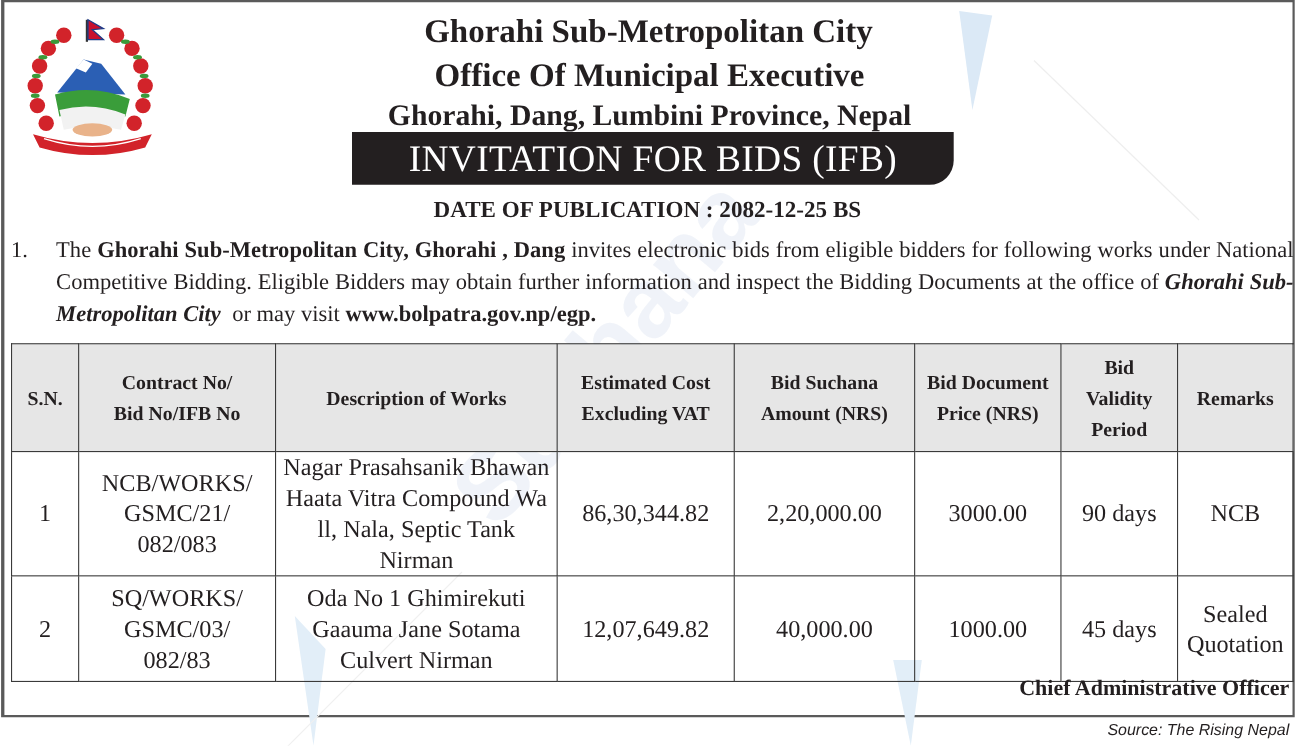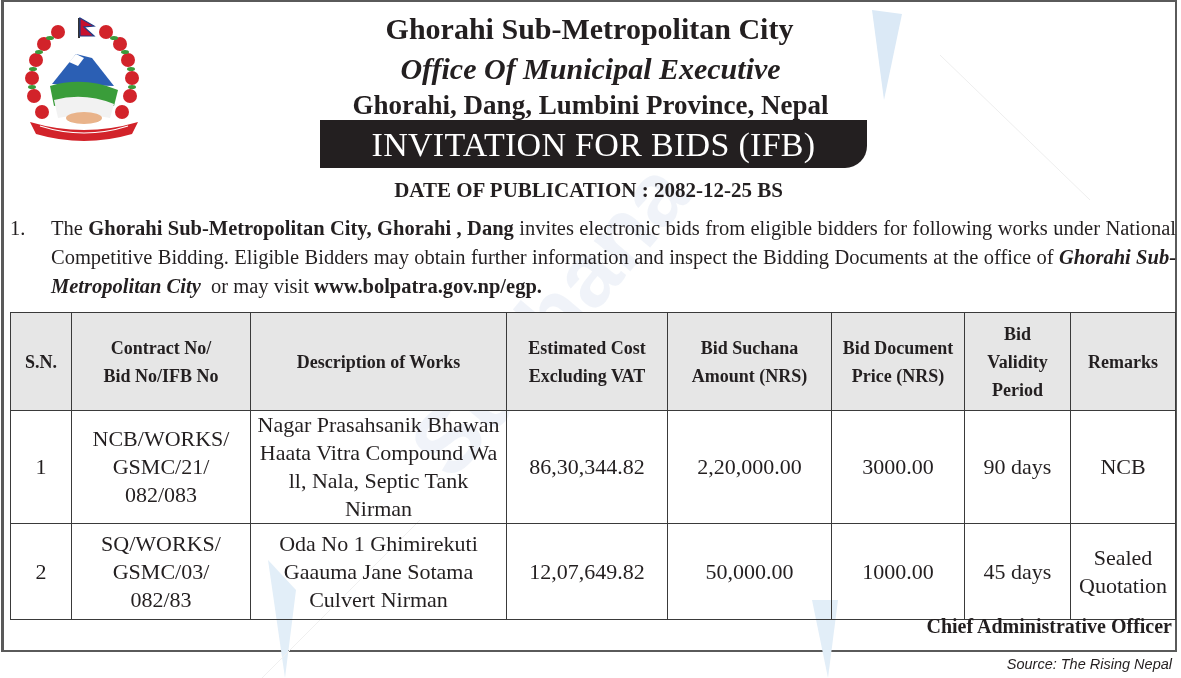--- a/index.html
+++ b/index.html
@@ -10,21 +10,21 @@
   .frame {
     position:absolute; left:1px; top:0; width:1176px; height:652px;
     border-left:3px solid #5a5a5a; border-top:2px solid #5a5a5a;
     border-right:2px solid #5a5a5a; border-bottom:2px solid #5a5a5a;
     box-sizing:border-box;
   }
   .watermark { position:absolute; pointer-events:none; }
   .emblem { position:absolute; left:14px; top:14px; width:140px; height:132px; }
   .header-line { position:absolute; left:0; width:1181px; text-align:center; font-weight:bold; }
   .h1 { top:12px; font-size:30px; left:-1px; padding-left:0; }
-  .h2 { top:52px; font-size:30px;font-style:italic; }
+  .h2 { top:52px; font-size:30px; }
   .h3 { top:90px; font-size:27px; }
   .banner {
     position:absolute; left:320px; top:120px; width:547px; height:48px;
     background:#231f20; border-radius:0 0 22px 0;
     color:#fff; font-weight:normal; font-size:34px; text-align:center; line-height:50px; letter-spacing:0.3px;
   }
   .pubdate { top:178px; font-size:21px; left:-2px; }
   .para {
     position:absolute; left:10px; top:214px; width:1166px; font-size:20.5px; line-height:29px;
   }
@@ -143,21 +143,21 @@
       <td>2,20,000.00</td>
       <td>3000.00</td>
       <td>90 days</td>
       <td>NCB</td>
     </tr>
     <tr>
       <td>2</td>
       <td><span style="display:inline-block;width:130px">SQ/WORKS/ GSMC/03/ 082/83</span></td>
       <td><span style="display:inline-block;width:200px">Oda No 1 Ghimirekuti Gaauma Jane Sotama Culvert Nirman</span></td>
       <td>12,07,649.82</td>
-      <td>50,000.00</td>
+      <td>40,000.00</td>
       <td>1000.00</td>
       <td>45 days</td>
       <td><span style="display:inline-block;width:95px">Sealed Quotation</span></td>
     </tr>
   </tbody>
 </table>
 
 <div class="signature">Chief Administrative Officer</div>
 <div class="source">Source: The Rising Nepal</div>
 

